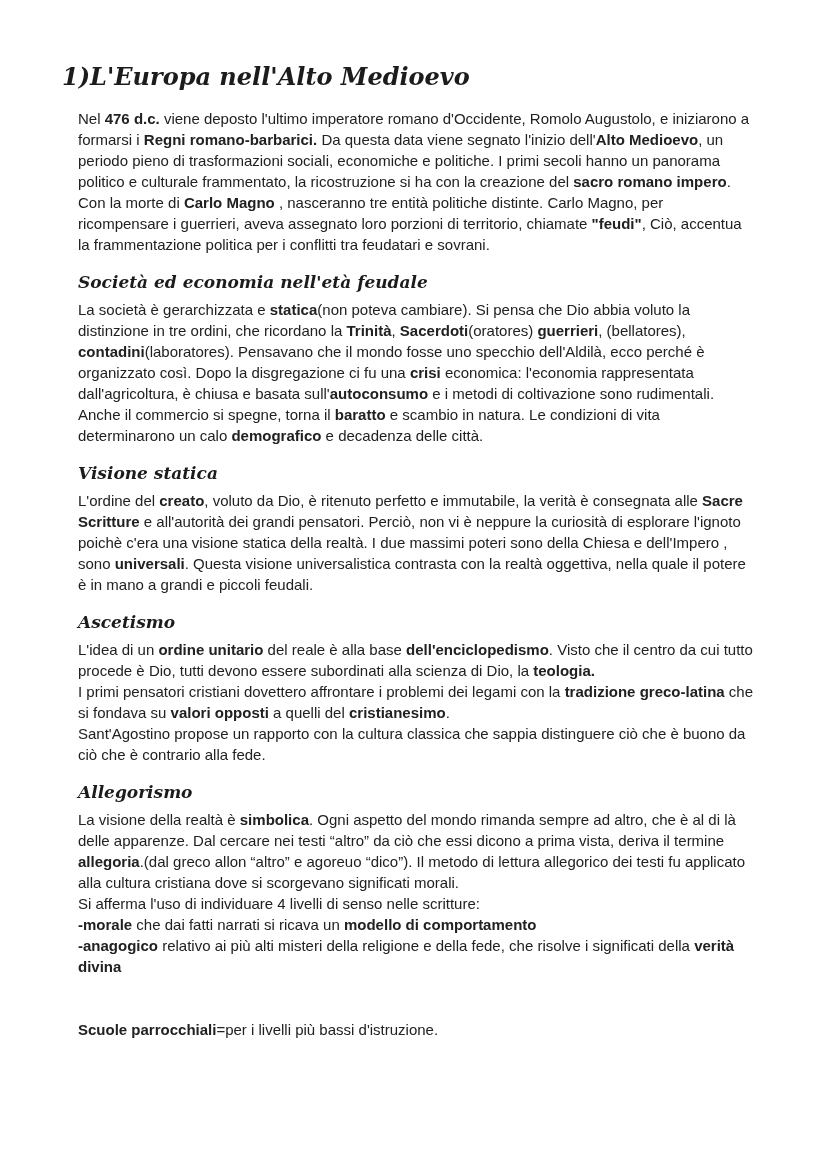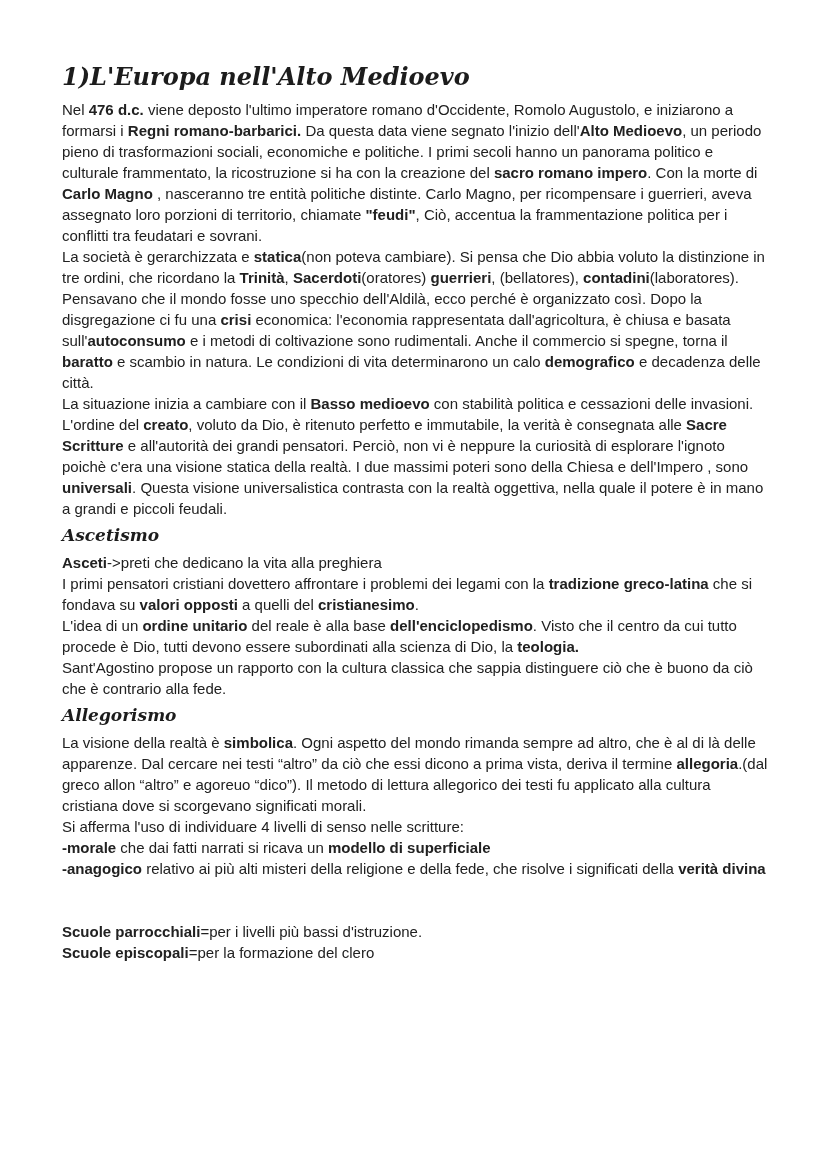--- a/index.html
+++ b/index.html
@@ -30,50 +30,50 @@
     font-style: italic;
     font-weight: 700;
     font-size: 17px;
     line-height: 23px;
     margin: 5px 0 5px 0;
     color: #1c1c1c;
   }
   p { margin: 0; }
   .b { font-weight: 700; }
   .gap-before { margin-top: 42px; }
-  section { margin: 0; }
+  section { margin: 16px; }
 </style>
 </head>
 <body>
 
 <div class="page">
   <h1 class="title">1)L'Europa nell'Alto Medioevo</h1>
   <div>
       <section>
         <p><span>Nel </span><span class="b">476 d.c.</span><span> viene deposto l'ultimo imperatore romano d'Occidente, Romolo Augustolo, e iniziarono a formarsi i </span><span class="b">Regni romano-barbarici.</span><span> Da questa data viene segnato l'inizio dell'</span><span class="b">Alto Medioevo</span><span>, un periodo pieno di trasformazioni sociali, economiche e politiche. I primi secoli hanno un panorama politico e culturale frammentato, la ricostruzione si ha con la creazione del </span><span class="b">sacro romano impero</span><span>. Con la morte di </span><span class="b">Carlo Magno</span><span> , nasceranno tre entità politiche distinte. Carlo Magno, per ricompensare i guerrieri, aveva assegnato loro porzioni di territorio, chiamate </span><span class="b">"feudi"</span><span>, Ciò, accentua la frammentazione politica per i conflitti tra feudatari e sovrani.</span></p>
       </section>
       <section>
+        <h2 class="section-heading">Società ed economia nell'età feudale</h2>
         <p><span>La società è gerarchizzata e </span><span class="b">statica</span><span>(non poteva cambiare). Si pensa che Dio abbia voluto la distinzione in tre ordini, che ricordano la </span><span class="b">Trinità</span><span>, </span><span class="b">Sacerdoti</span><span>(oratores) </span><span class="b">guerrieri</span><span>, (bellatores), </span><span class="b">contadini</span><span>(laboratores). Pensavano che il mondo fosse uno specchio dell'Aldilà, ecco perché è organizzato così. Dopo la disgregazione ci fu una </span><span class="b">crisi</span><span> economica: l'economia rappresentata dall'agricoltura, è chiusa e basata sull'</span><span class="b">autoconsumo</span><span> e i metodi di coltivazione sono rudimentali. Anche il commercio si spegne, torna il </span><span class="b">baratto</span><span> e scambio in natura. Le condizioni di vita determinarono un calo </span><span class="b">demografico</span><span> e decadenza delle città.</span></p>
-        <p><span>La situazione inizia a cambiare con il </span><span class="b">Basso medioevo</span><span> con stabilità politica e cessazioni delle invasioni.</span></p>
       </section>
       <section>
+        <h2 class="section-heading">Visione statica</h2>
         <p><span>L'ordine del </span><span class="b">creato</span><span>, voluto da Dio, è ritenuto perfetto e immutabile, la verità è consegnata alle </span><span class="b">Sacre Scritture</span><span> e all'autorità dei grandi pensatori. Perciò, non vi è neppure la curiosità di esplorare l'ignoto poichè c'era una visione statica della realtà. I due massimi poteri sono della Chiesa e dell'Impero , sono </span><span class="b">universali</span><span>. Questa visione universalistica contrasta con la realtà oggettiva, nella quale il potere è in mano a grandi e piccoli feudali.</span></p>
       </section>
       <section>
         <h2 class="section-heading">Ascetismo</h2>
-        <p><span class="b">Asceti</span><span>-&gt;preti che dedicano la vita alla preghiera</span></p>
+        <p><span>L'idea di un </span><span class="b">ordine unitario</span><span> del reale è alla base </span><span class="b">dell'enciclopedismo</span><span>. Visto che il centro da cui tutto procede è Dio, tutti devono essere subordinati alla scienza di Dio, la </span><span class="b">teologia.</span></p>
         <p><span>I primi pensatori cristiani dovettero affrontare i problemi dei legami con la </span><span class="b">tradizione greco-latina</span><span> che si fondava su </span><span class="b">valori opposti</span><span> a quelli del </span><span class="b">cristianesimo</span><span>.</span></p>
-        <p><span>L'idea di un </span><span class="b">ordine unitario</span><span> del reale è alla base </span><span class="b">dell'enciclopedismo</span><span>. Visto che il centro da cui tutto procede è Dio, tutti devono essere subordinati alla scienza di Dio, la </span><span class="b">teologia.</span></p>
         <p><span>Sant'Agostino propose un rapporto con la cultura classica che sappia distinguere ciò che è buono da ciò che è contrario alla fede.</span></p>
       </section>
       <section>
         <h2 class="section-heading">Allegorismo</h2>
         <p><span>La visione della realtà è </span><span class="b">simbolica</span><span>. Ogni aspetto del mondo rimanda sempre ad altro, che è al di là delle apparenze. Dal cercare nei testi “altro” da ciò che essi dicono a prima vista, deriva il termine </span><span class="b">allegoria</span><span>.(dal greco allon “altro” e agoreuo “dico”). Il metodo di lettura allegorico dei testi fu applicato alla cultura cristiana dove si scorgevano significati morali.</span></p>
         <p><span>Si afferma l'uso di individuare 4 livelli di senso nelle scritture:</span></p>
-        <p><span class="b">-morale</span><span> che dai fatti narrati si ricava un </span><span class="b">modello di superficiale</span></p>
+        <p><span class="b">-morale</span><span> che dai fatti narrati si ricava un </span><span class="b">modello di comportamento</span></p>
         <p><span class="b">-anagogico</span><span> relativo ai più alti misteri della religione e della fede, che risolve i significati della </span><span class="b">verità divina</span></p>
       </section>
       <section class="gap-before">
         <p><span class="b">Scuole parrocchiali</span><span>=per i livelli più bassi d'istruzione.</span></p>
         <p><span class="b">Scuole episcopali</span><span>=per la formazione del clero</span></p>
       </section>
     </div>
 </div>
 
 </body></html>

